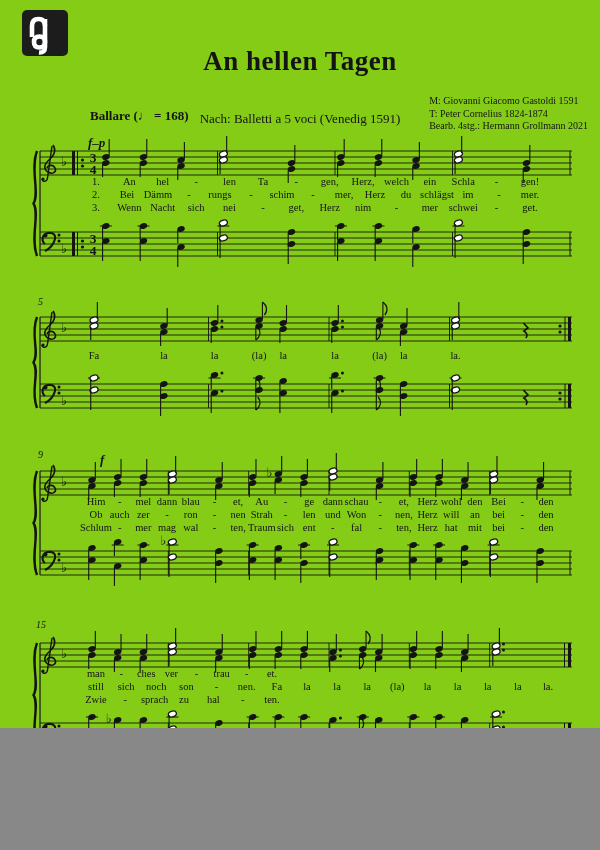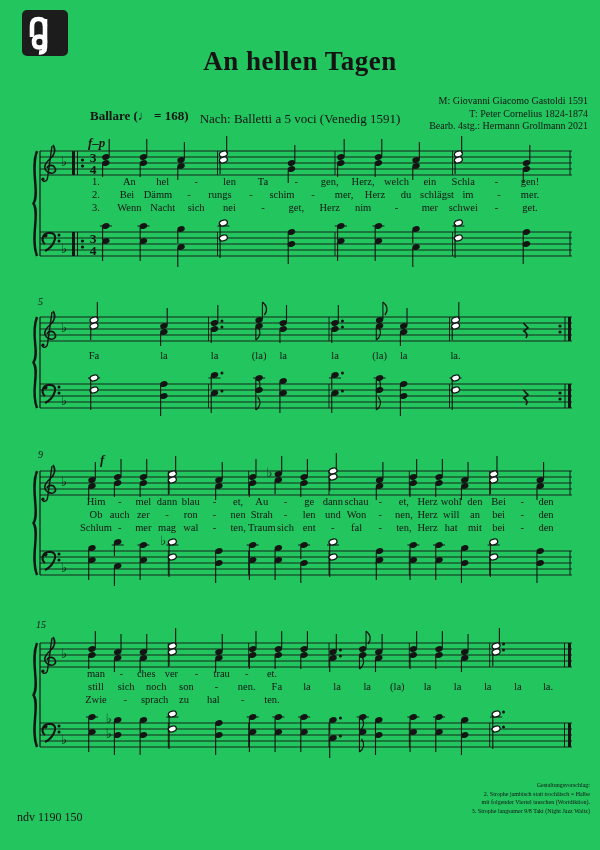--- a/index.html
+++ b/index.html
@@ -1,21 +1,21 @@
 <!DOCTYPE html>
 <html><head>
 <meta charset="utf-8">
 <style>
   html,body{margin:0;padding:0;background:#888;}
-  .page{position:relative;width:600px;height:850px;background:#22c55e;margin:0 auto;overflow:hidden;
+  .page{position:relative;width:600px;height:728px;background:#84cc16;margin:0 auto;overflow:hidden;
         font-family:"Liberation Serif", serif;color:#141414;}
   .abs{position:absolute;}
   .title{left:0;right:0;top:46px;text-align:center;font-size:27px;font-weight:bold;letter-spacing:.5px;}
   .subtitle{left:0;right:0;top:76px;text-align:center;font-size:13px;margin-top:35px;}
-  .credits{right:12px;top:95px;text-align:right;font-size:10px;line-height:12.5px;margin-left:19px;}
+  .credits{right:12px;top:95px;text-align:left;font-size:10px;line-height:12.5px;margin-left:19px;}
   .tempo{left:90px;top:108px;font-size:13px;font-weight:bold;}
   svg.system{position:absolute;left:0;display:block;}
   svg text{fill:#141414;}
   text.lyr{font-family:"Liberation Serif", serif;font-size:10.5px;}
   text.mnum{font-family:"Liberation Serif", serif;font-size:10px;font-style:italic;}
   text.dyn{font-family:"Liberation Serif", serif;font-size:13px;font-style:italic;font-weight:bold;}
   text.flat{font-family:"DejaVu Sans", sans-serif;font-size:13px;}
   text.tsig{font-family:"Liberation Serif", serif;font-size:13.5px;font-weight:bold;text-anchor:middle;}
   .footer-cat{left:17px;top:810px;font-size:12px;}
   .footer-center{left:0;right:0;top:790px;text-align:center;font-size:10.5px;line-height:14px;}

